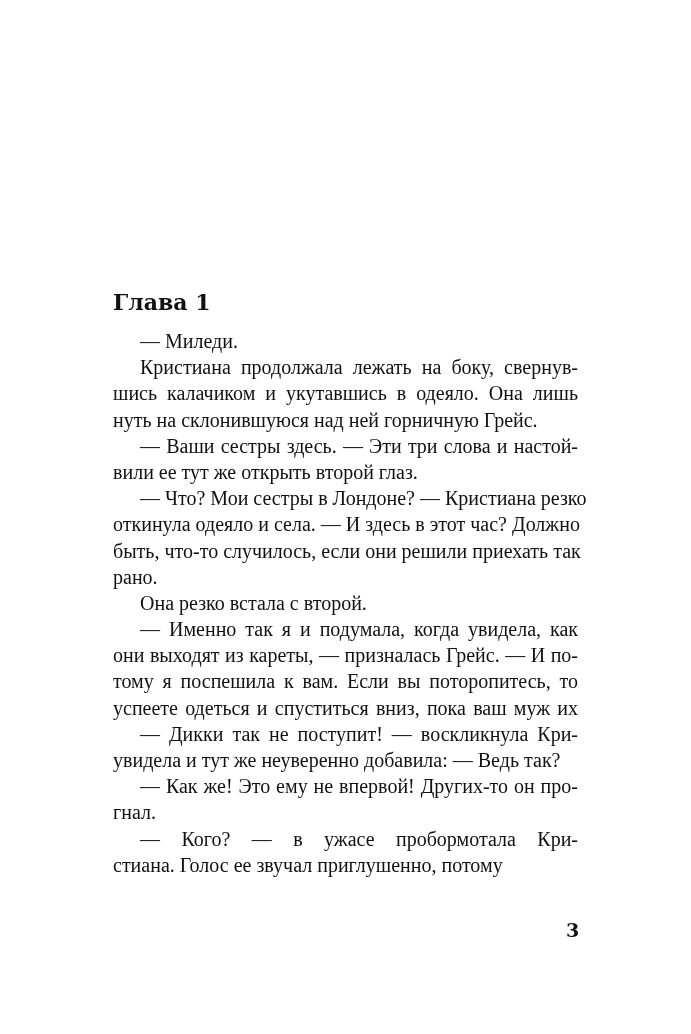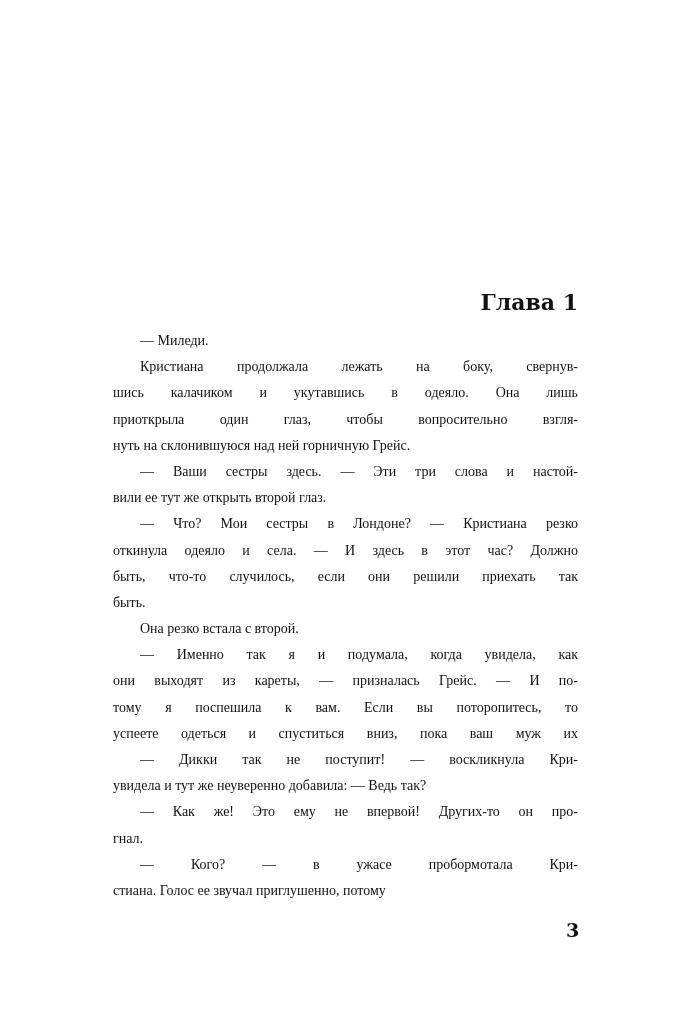--- a/index.html
+++ b/index.html
@@ -2,31 +2,31 @@
 <html><head>
 <meta charset="utf-8">
 <style>
   html, body { margin: 0; padding: 0; background: #ffffff; }
   body { width: 691px; height: 1034px; position: relative; overflow: hidden; }
   .page {
     position: absolute; left: 0; top: 0; width: 691px; height: 1034px; background: #fff;
   }
   .chapter-title {
     position: absolute; left: 113px; width: 465px; top: 289px;
-    text-align: right;
+    text-align: left;
     font-family: "DejaVu Serif", serif;
     font-weight: bold;
     font-size: 22px;
     color: #111;
     letter-spacing: 0px;
   }
   .body-text {
     position: absolute; left: 113px; top: 328px; width: 465px;
     font-family: "Liberation Serif", serif;
-    font-size: 14px;
+    font-size: 20px;
     line-height: 26.2px;
     color: #111;
   }
   .line {
     display: block; white-space: nowrap; text-align: justify; text-align-last: justify; height: 26.2px;
   }
   .line.last { text-align-last: left; }
   .line.indent { padding-left: 27px; }
   .page-number {
     position: absolute; left: 566px; top: 919px;
@@ -39,28 +39,27 @@
 </head>
 <body>
 
 <div class="page">
   <div class="chapter-title">Глава 1</div>
 
   <div class="body-text">
     <span class="line indent last">— Миледи.</span>
     <span class="line indent">Кристиана продолжала лежать на боку, свернув-</span>
     <span class="line">шись калачиком и укутавшись в одеяло. Она лишь</span>
-    <span class="line">приоткрыла один глаз, чтобы вопросительно взгля-</span>
     <span class="line last">нуть на склонившуюся над ней горничную Грейс.</span>
     <span class="line indent">— Ваши сестры здесь. — Эти три слова и настой-</span>
     <span class="line last">вили ее тут же открыть второй глаз.</span>
     <span class="line indent">— Что? Мои сестры в Лондоне? — Кристиана резко</span>
     <span class="line">откинула одеяло и села. — И здесь в этот час? Должно</span>
     <span class="line">быть, что-то случилось, если они решили приехать так</span>
-    <span class="line last">быть.</span>
+    <span class="line last">рано.</span>
     <span class="line indent last">Она резко встала с второй.</span>
     <span class="line indent">— Именно так я и подумала, когда увидела, как</span>
     <span class="line">они выходят из кареты, — призналась Грейс. — И по-</span>
     <span class="line">тому я поспешила к вам. Если вы поторопитесь, то</span>
     <span class="line">успеете одеться и спуститься вниз, пока ваш муж их</span>
     <span class="line indent">— Дикки так не поступит! — воскликнула Кри-</span>
     <span class="line last">увидела и тут же неуверенно добавила: — Ведь так?</span>
     <span class="line indent">— Как же! Это ему не впервой! Других-то он про-</span>
     <span class="line last">гнал.</span>
     <span class="line indent">— Кого? — в ужасе пробормотала Кри-</span>

